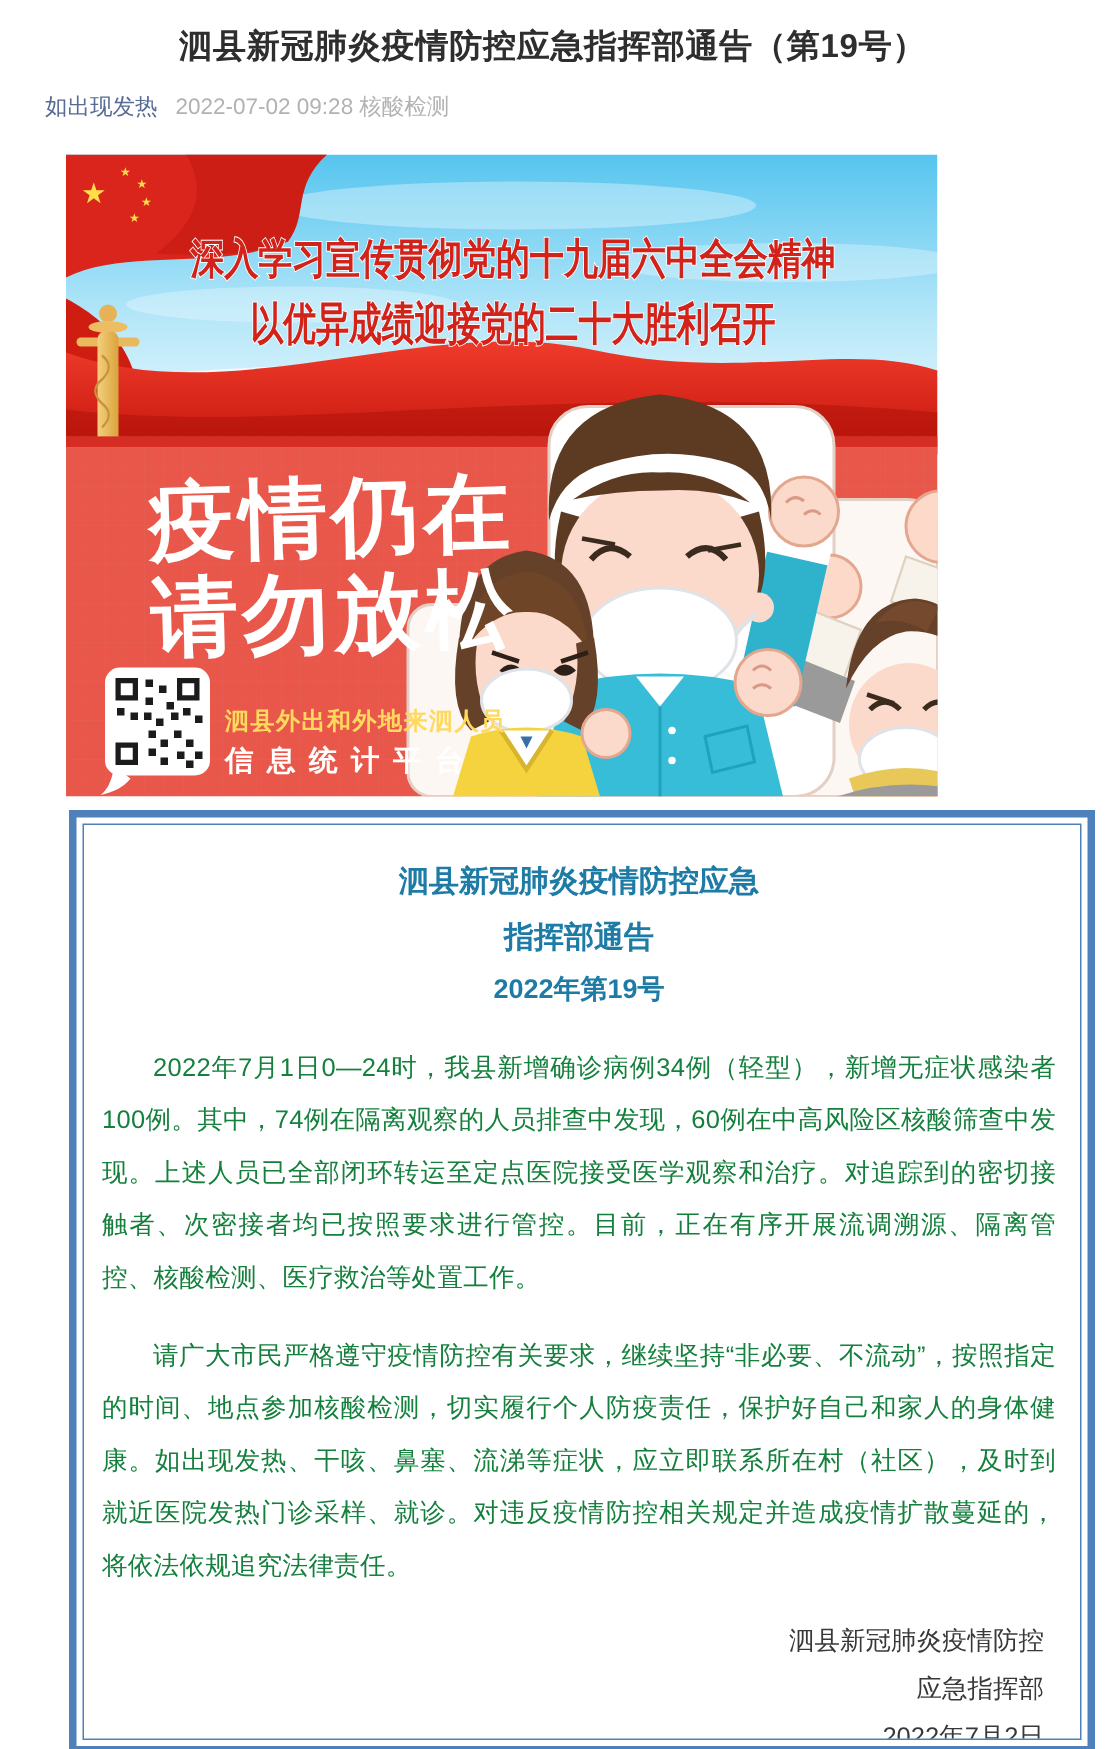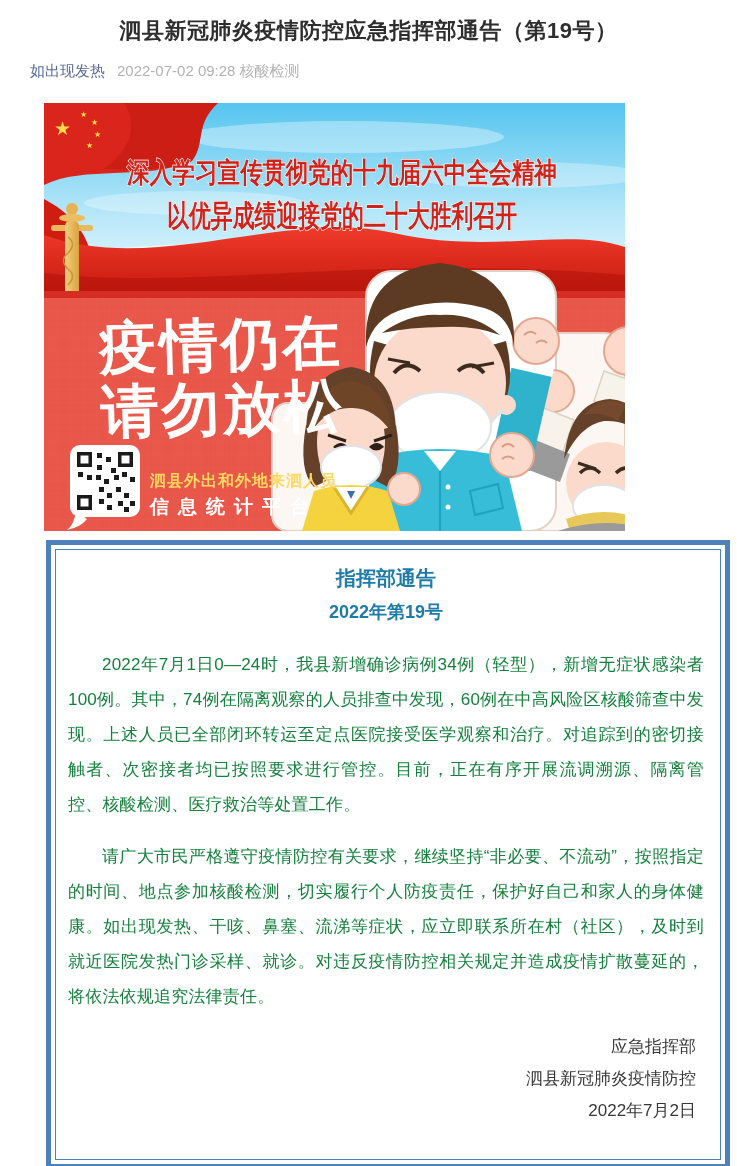--- a/index.html
+++ b/index.html
@@ -231,25 +231,26 @@
     </g>
   </g>
 
   <text x="106" y="383" font-size="16" font-weight="bold" fill="#ffd95e" letter-spacing="1">泗县外出和外地来泗人员</text>
   <text x="106" y="410" font-size="19" font-weight="bold" fill="#ffffff" letter-spacing="9">信息统计平台</text>
 </svg>
 </div>
 
 <div class="notice">
   <div class="notice-inner">
+    <p class="n-head first">泗县新冠肺炎疫情防控应急</p>
     <p class="n-head">指挥部通告</p>
     <p class="n-issue">2022年第19号</p>
     <div class="n-body">
       <p>2022年7月1日0—24时，我县新增确诊病例34例（轻型），新增无症状感染者100例。其中，74例在隔离观察的人员排查中发现，60例在中高风险区核酸筛查中发现。上述人员已全部闭环转运至定点医院接受医学观察和治疗。对追踪到的密切接触者、次密接者均已按照要求进行管控。目前，正在有序开展流调溯源、隔离管控、核酸检测、医疗救治等处置工作。</p>
       <p>请广大市民严格遵守疫情防控有关要求，继续坚持“非必要、不流动”，按照指定的时间、地点参加核酸检测，切实履行个人防疫责任，保护好自己和家人的身体健康。如出现发热、干咳、鼻塞、流涕等症状，应立即联系所在村（社区），及时到就近医院发热门诊采样、就诊。对违反疫情防控相关规定并造成疫情扩散蔓延的，将依法依规追究法律责任。</p>
     </div>
     <div class="n-sign">
+      <div>泗县新冠肺炎疫情防控</div>
       <div>应急指挥部</div>
-      <div>泗县新冠肺炎疫情防控</div>
       <div>2022年7月2日</div>
     </div>
   </div>
 </div>
 
 </body></html>

